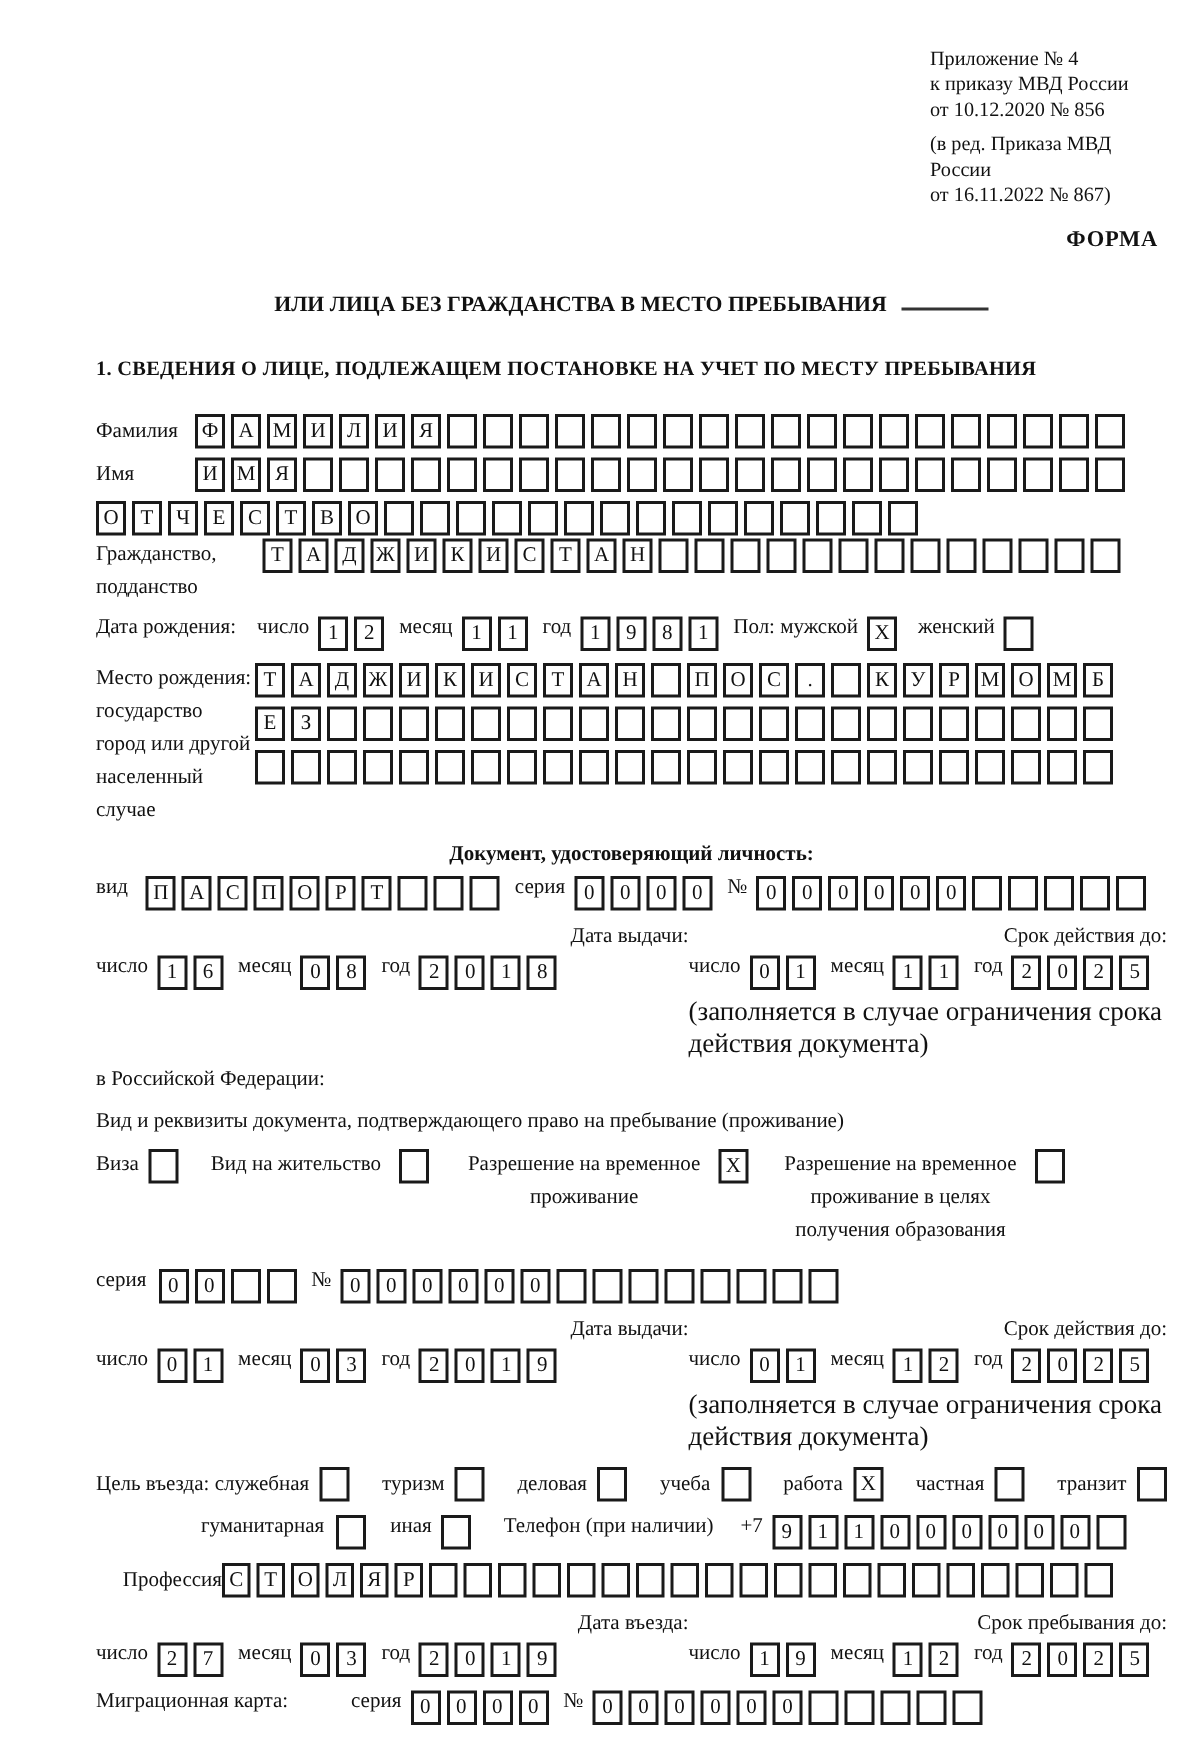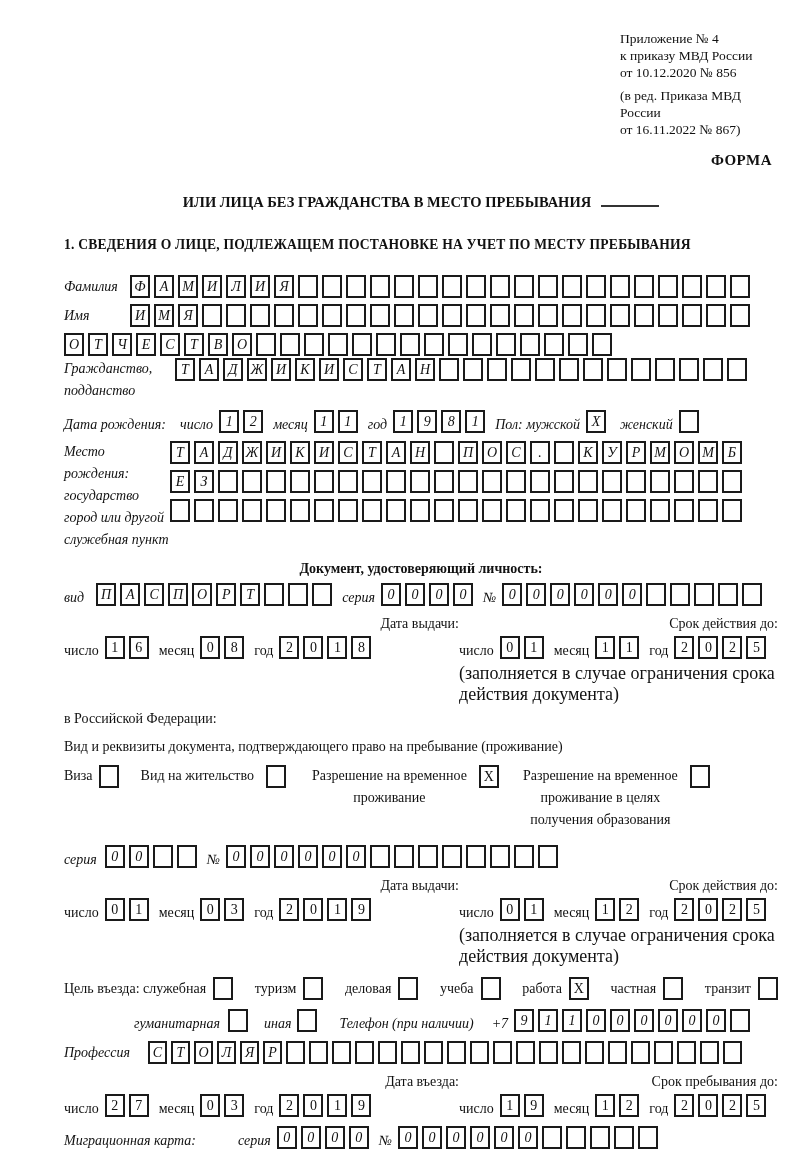--- a/index.html
+++ b/index.html
@@ -9,31 +9,31 @@
 
   .reflist{margin-left:556px;font-size:13.5px;line-height:17px;}
   .reflist .grp2{margin-top:6px;}
   .forma{font-size:15px;font-weight:bold;text-align:right;margin:14px 6px 0 0;letter-spacing:.5px;}
 
   .title{font-size:14.5px;font-weight:bold;text-align:center;line-height:22px;margin-top:22px;}
   .title .uline{display:inline-block;width:58px;border-bottom:2px solid #333;height:14px;margin-left:10px;}
 
   .sec1{font-size:13.6px;font-weight:bold;margin-top:24px;letter-spacing:.2px;}
 
-  .row{display:flex;align-items:flex-start;margin-top:6px;font-style:italic;}
+  .row{display:flex;align-items:flex-start;margin-top:6px;}
   .lbl{font-size:14px;line-height:23px;flex:0 0 auto;}
   .cells{display:flex;gap:4px;flex:0 0 auto;}
   .cell{box-sizing:border-box;flex:0 0 auto;width:20px;height:23px;border:2px solid #1a1a1a;
         display:flex;align-items:center;justify-content:center;
         font-size:14px;line-height:1;font-family:"Liberation Serif",serif;}
   .stack .cells{margin-bottom:6px;}
   .mllabel{line-height:22px;font-size:14px;}
   .gap8{margin-left:8px;} .gap12{margin-left:12px;} .gap6{margin-left:6px;}
 
-  .dl{display:flex;align-items:flex-end;font-size:14px;}
+  .dl{display:flex;align-items:flex-start;font-size:14px;}
   .dl .w{margin:0 6px 0 10px;} .dl .w:first-child{margin-left:0;}
   .tworow{display:flex;margin-top:10px;}
   .half-l{width:395px;flex:0 0 auto;}
   .half-r{flex:1 1 auto;}
   .dhead{text-align:right;font-size:14px;margin-bottom:4px;}
   .fillnote{font-size:18px;margin-top:4px;}
 
   .dochead{text-align:center;font-weight:bold;font-size:14px;margin-top:10px;}
   .plain{font-size:14px;margin-top:8px;line-height:20px;}
 
@@ -218,21 +218,21 @@
     <div class="cells">
         <span class="cell"></span>
       </div>
   </div>
 
   <div class="row" style="margin-top:8px;">
     <div style="width:106px;flex:0 0 auto;">
       <div class="mllabel">Место рождения:</div>
       <div class="mllabel">государство</div>
       <div class="mllabel">город или другой</div>
-      <div class="mllabel">служебная пункт</div>
+      <div class="mllabel">населенный случае</div>
     </div>
     <div class="stack">
       <div class="cells">
           <span class="cell">Т</span>
           <span class="cell">А</span>
           <span class="cell">Д</span>
           <span class="cell">Ж</span>
           <span class="cell">И</span>
           <span class="cell">К</span>
           <span class="cell">И</span>
@@ -568,21 +568,21 @@
         <span class="cell">0</span>
         <span class="cell">0</span>
         <span class="cell">0</span>
         <span class="cell">0</span>
         <span class="cell">0</span>
         <span class="cell"></span>
       </div>
   </div>
 
   <div class="row sm" style="margin-top:9px;">
-    <div class="lbl" style="width:84px;">Профессия</div>
+    <div class="lbl" style="width:84px;text-align:right;">Профессия</div>
     <div class="cells">
         <span class="cell">С</span>
         <span class="cell">Т</span>
         <span class="cell">О</span>
         <span class="cell">Л</span>
         <span class="cell">Я</span>
         <span class="cell">Р</span>
         <span class="cell"></span>
         <span class="cell"></span>
         <span class="cell"></span>

